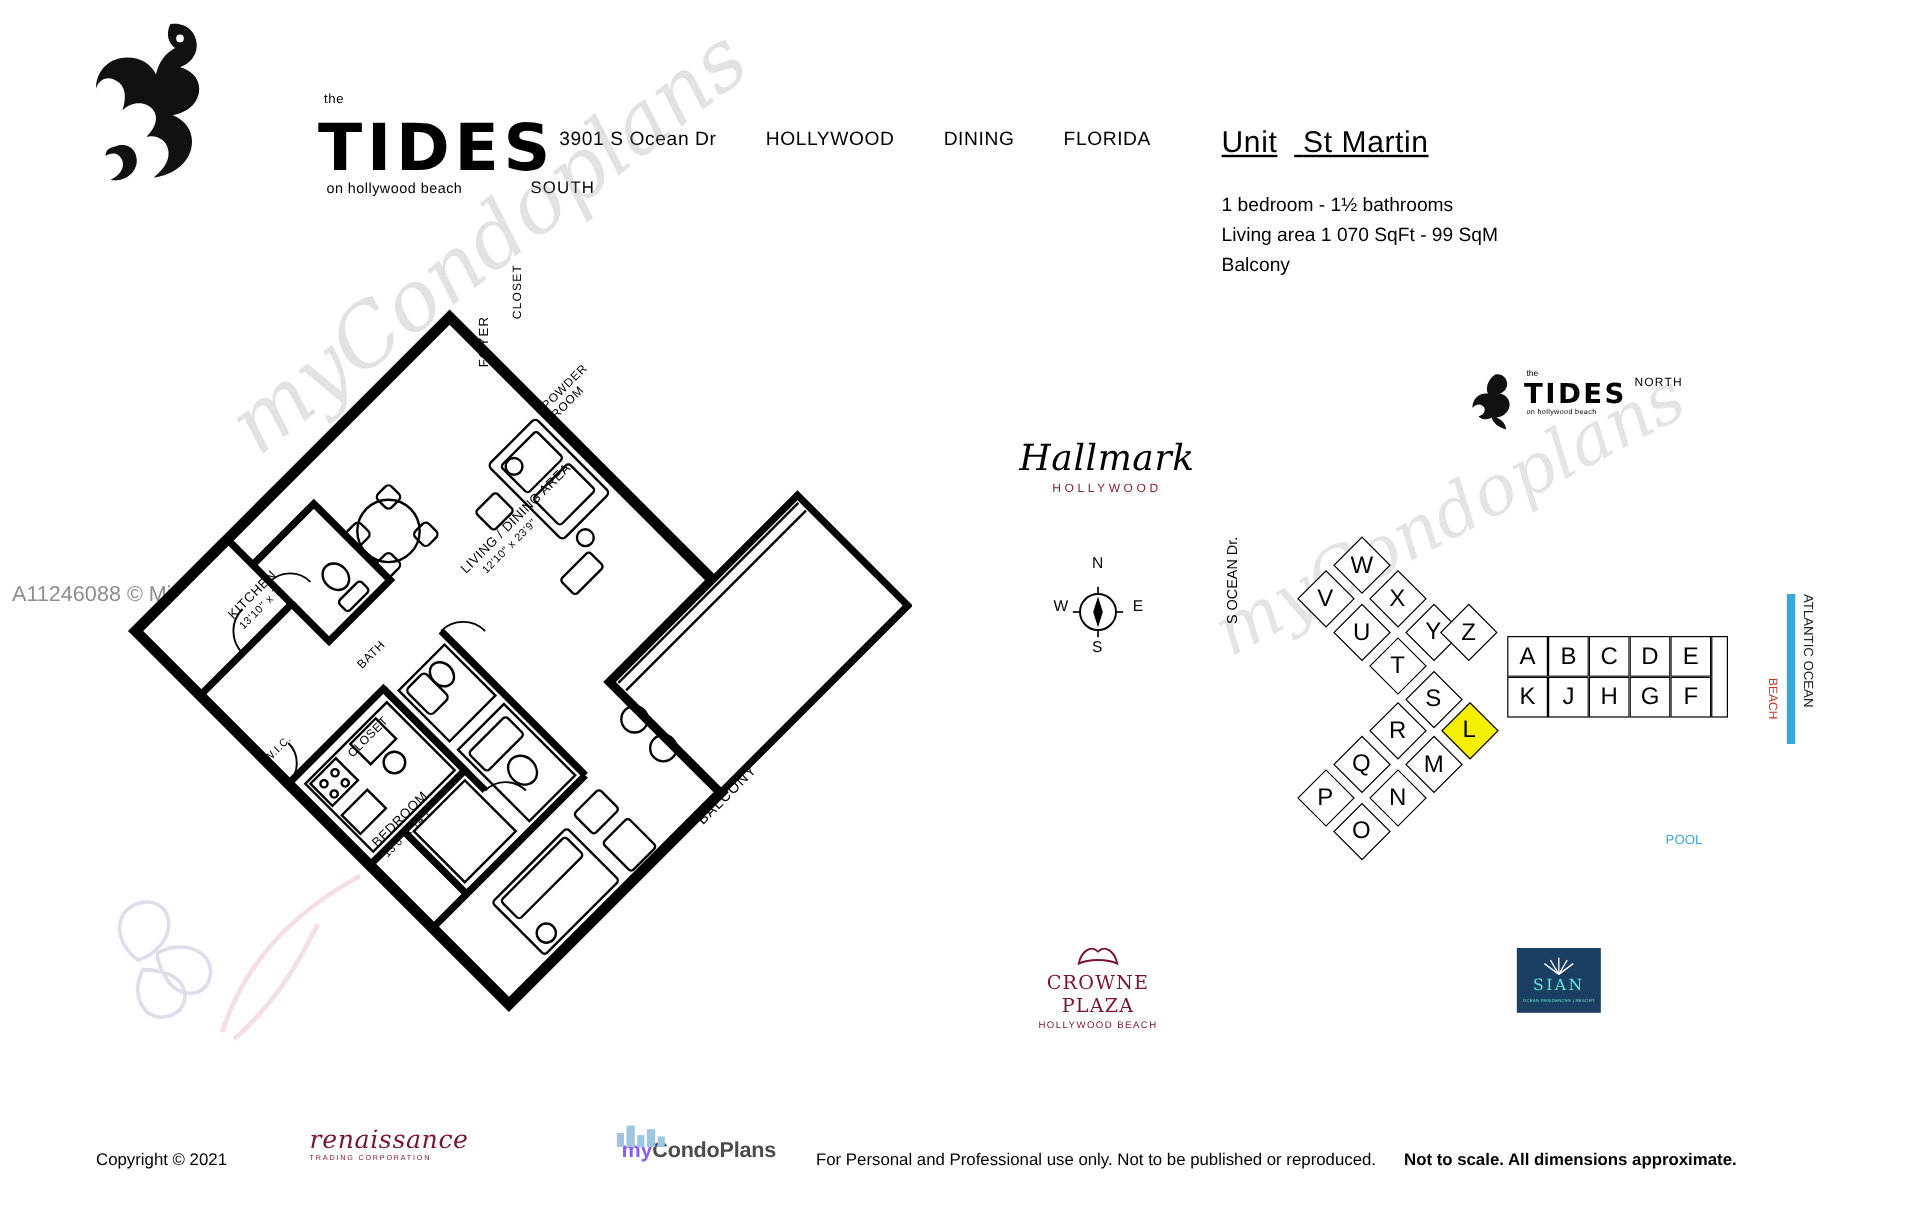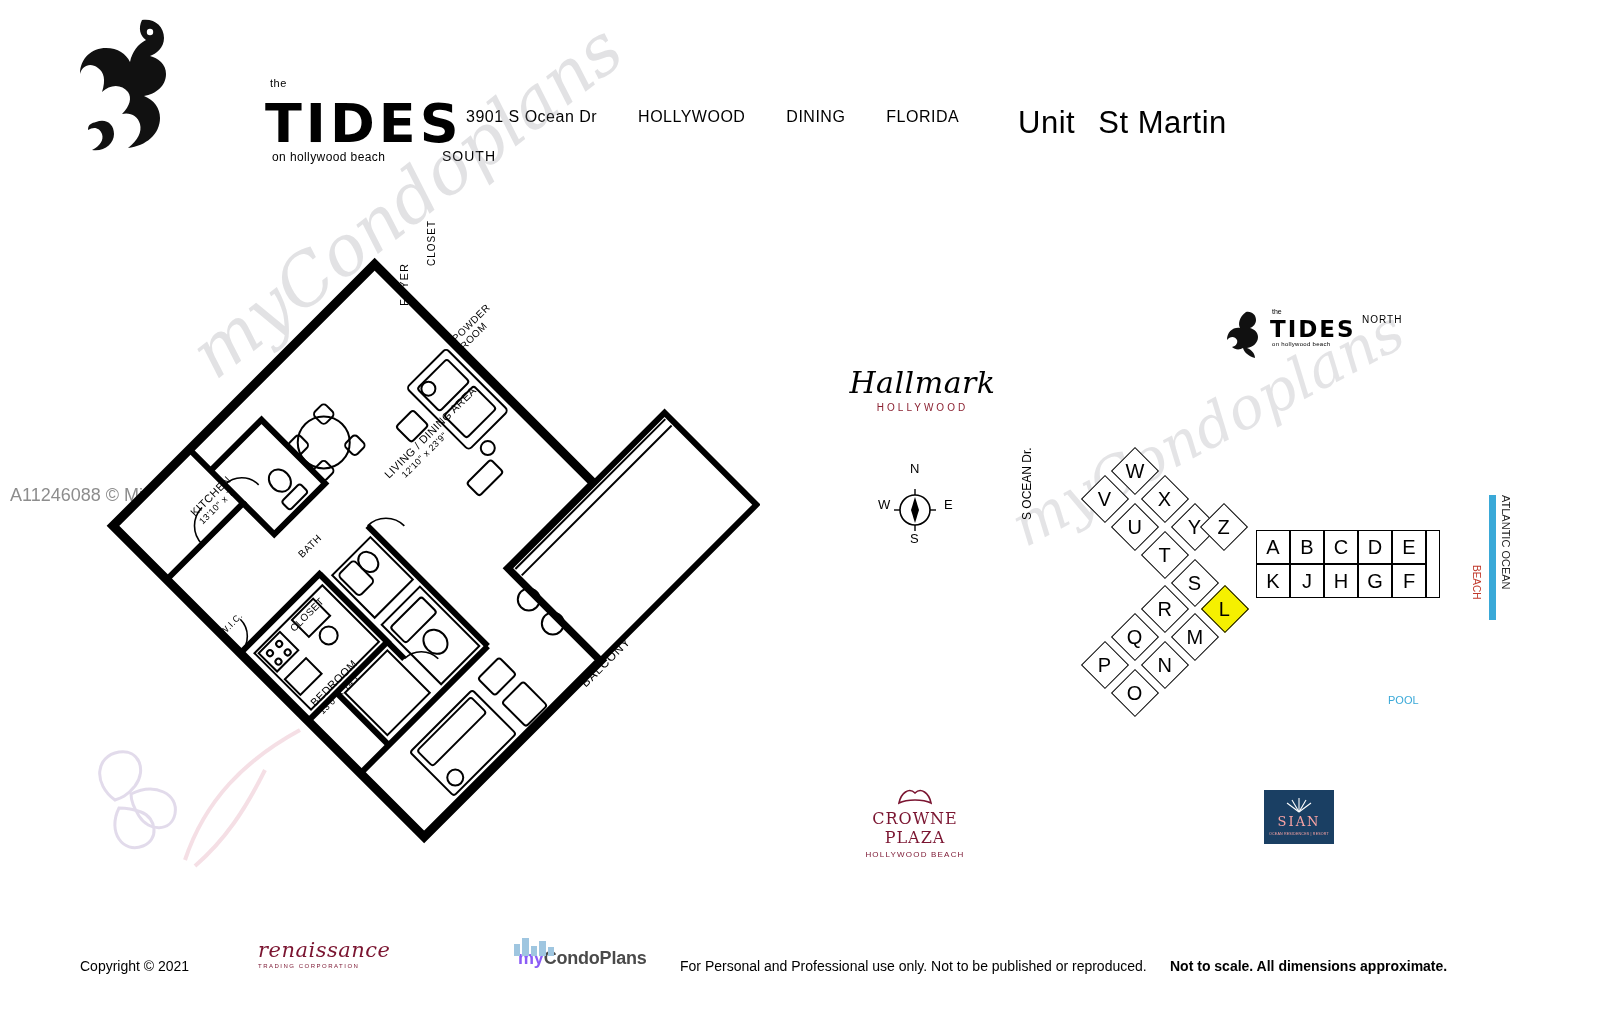--- a/index.html
+++ b/index.html
@@ -40,21 +40,21 @@
   }
 
   #address-line {
     left: 466px; top: 108px;
     font-size: 16px; letter-spacing: 0.5px; white-space: nowrap;
   }
   #address-line span { margin-right: 36px; }
 
   
   #unit-info { left: 1018px; top: 105px; }
-  #unit-title { font-size: 31px; letter-spacing: 0.5px; }
+  #unit-title { font-size: 25px; letter-spacing: 0.5px; text-decoration: underline; }
   #unit-title .lbl { margin-right: 14px; }
   #line-row { margin-top: 16px; font-size: 25px; display: flex; align-items: baseline; }
   #line-row .line-label { margin-right: 30px; }
   #line-row .floors { font-size: 21px; }
   #unit-specs { margin-top: 26px; font-size: 16px; line-height: 1.55; }
 
   
   #floorplan-wrap { left: 60px; top: 200px; width: 700px; height: 680px; }
 
   
@@ -106,21 +106,21 @@
   #tn-north { position: absolute; left: 140px; top: 4px; font-size: 10px; letter-spacing: 1px; }
   #tn-the { position: absolute; left: 50px; top: -2px; font-size: 7px; }
   #tn-sub { position: absolute; left: 50px; top: 31px; font-size: 6px; letter-spacing: .3px; }
 
   #crowne-logo { left: 845px; top: 785px; width: 140px; text-align: center; color: #7a1430; }
   #crowne-name { font-family: "DejaVu Serif", serif; font-size: 16px; letter-spacing: 1px; }
   #crowne-sub { font-size: 8px; letter-spacing: 1.2px; margin-top: 3px; }
 
   #sian-logo {
     left: 1264px; top: 790px; width: 70px; height: 54px;
-    background: #1a3f63; color: #fca5a5; text-align: center;
+    background: #1a3f63; color: #5eead4; text-align: center;
   }
   #sian-name { font-size: 13px; letter-spacing: 2px; margin-top: 24px; font-family: "DejaVu Serif", serif; }
   #sian-sub { font-size: 3.6px; letter-spacing: .2px; margin-top: 3px; }
 
   
   #keyplan { left: 1000px; top: 430px; width: 560px; height: 300px; }
   .kp-cell {
     position: absolute;
     border: 1.6px solid #000;
     background: #fff;
@@ -188,20 +188,25 @@
   <span>HOLLYWOOD</span>
   <span>DINING</span>
   <span>FLORIDA</span>
 </div>
 
 <div class="abs" id="unit-info">
   <div id="unit-title">
     <span class="lbl">Unit</span>
     <span>St Martin</span>
   </div>
+  <div id="unit-specs">
+    <div>1 bedroom - 1½ bathrooms</div>
+    <div>Living area  1 070  SqFt - 99  SqM</div>
+    <div>Balcony</div>
+  </div>
 </div>
 
 <div class="abs" id="mls-credit">A11246088 © Miami MLS® 2022</div>
 
 <div class="abs" id="floorplan-wrap">
   <svg width="700" height="680" viewBox="0 0 700 680">
     <g transform="rotate(-45 350 340)">
 
       <g fill="none" stroke="#000">
 

